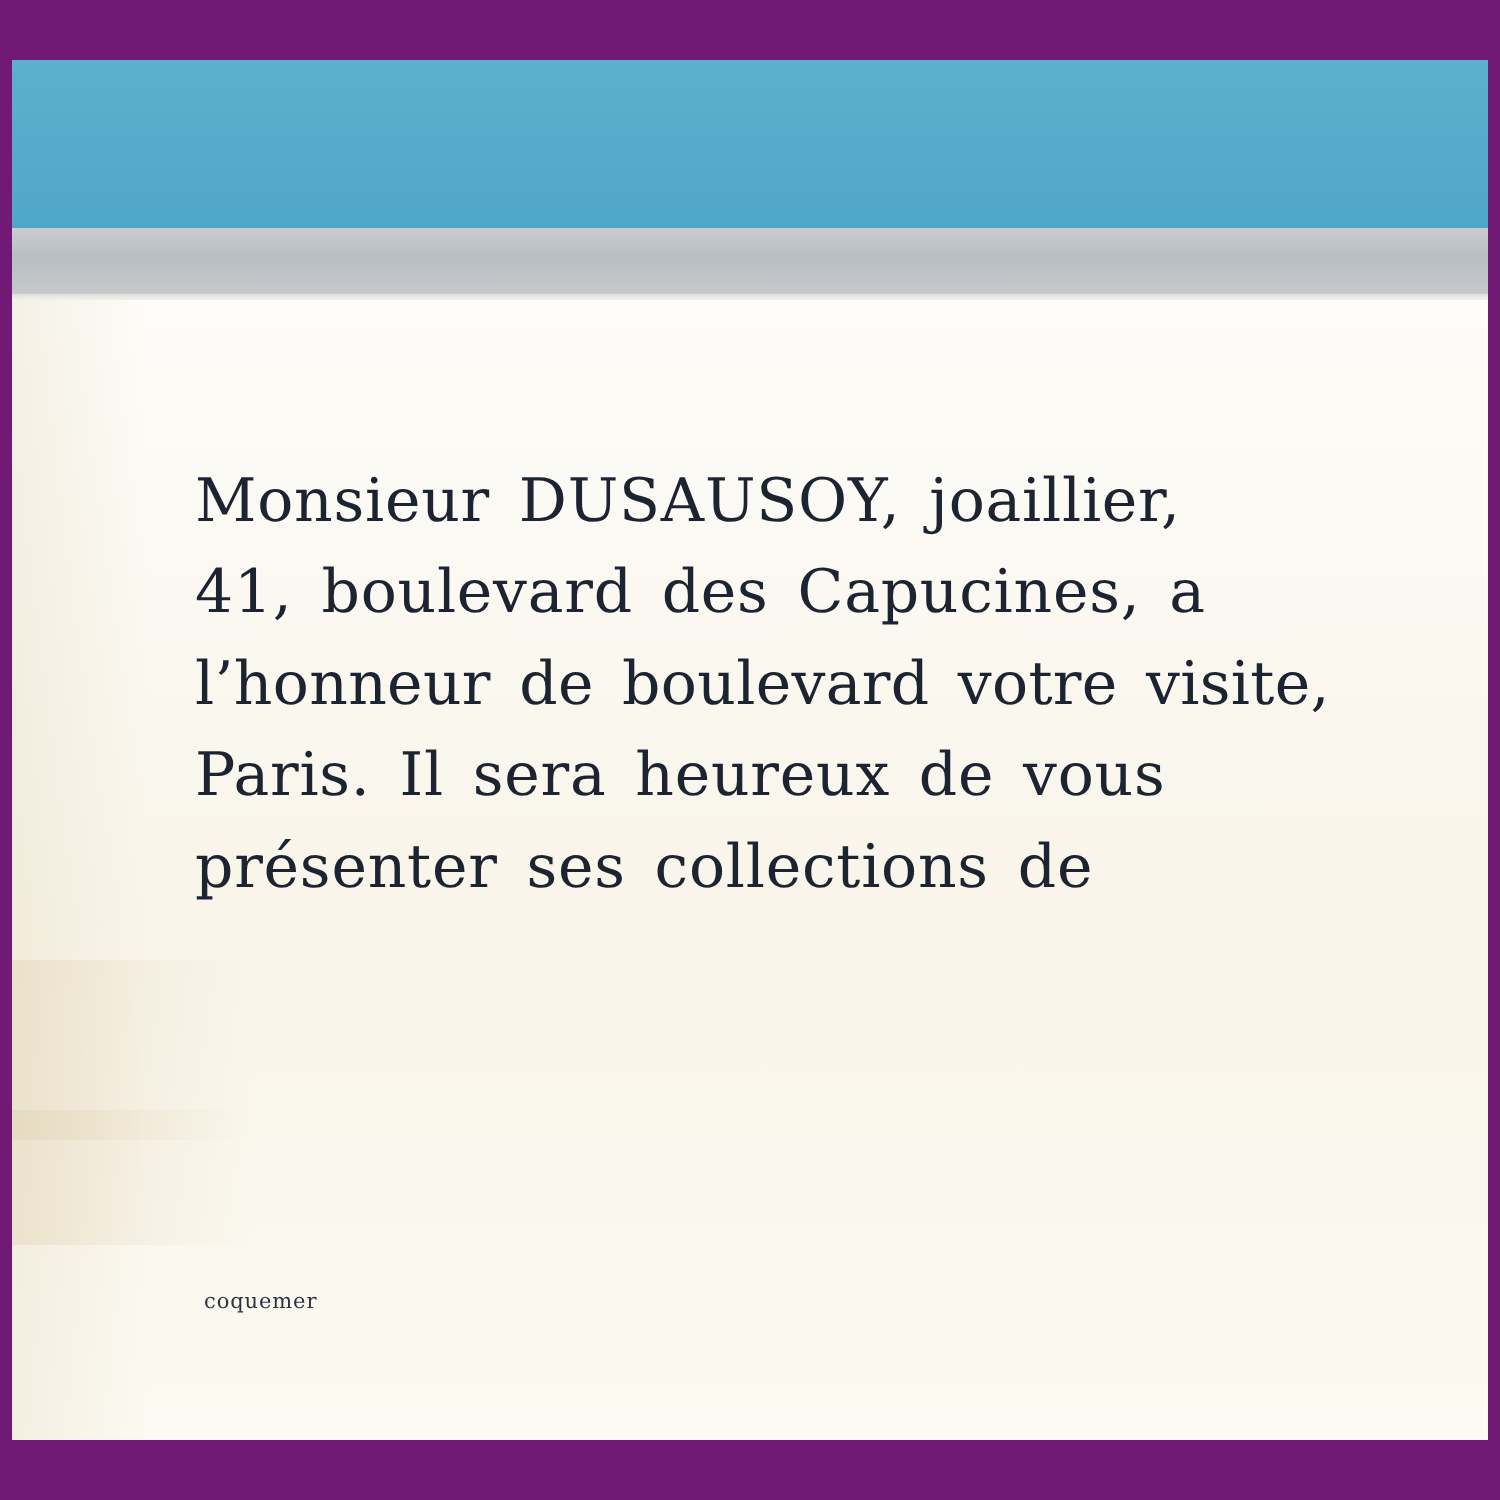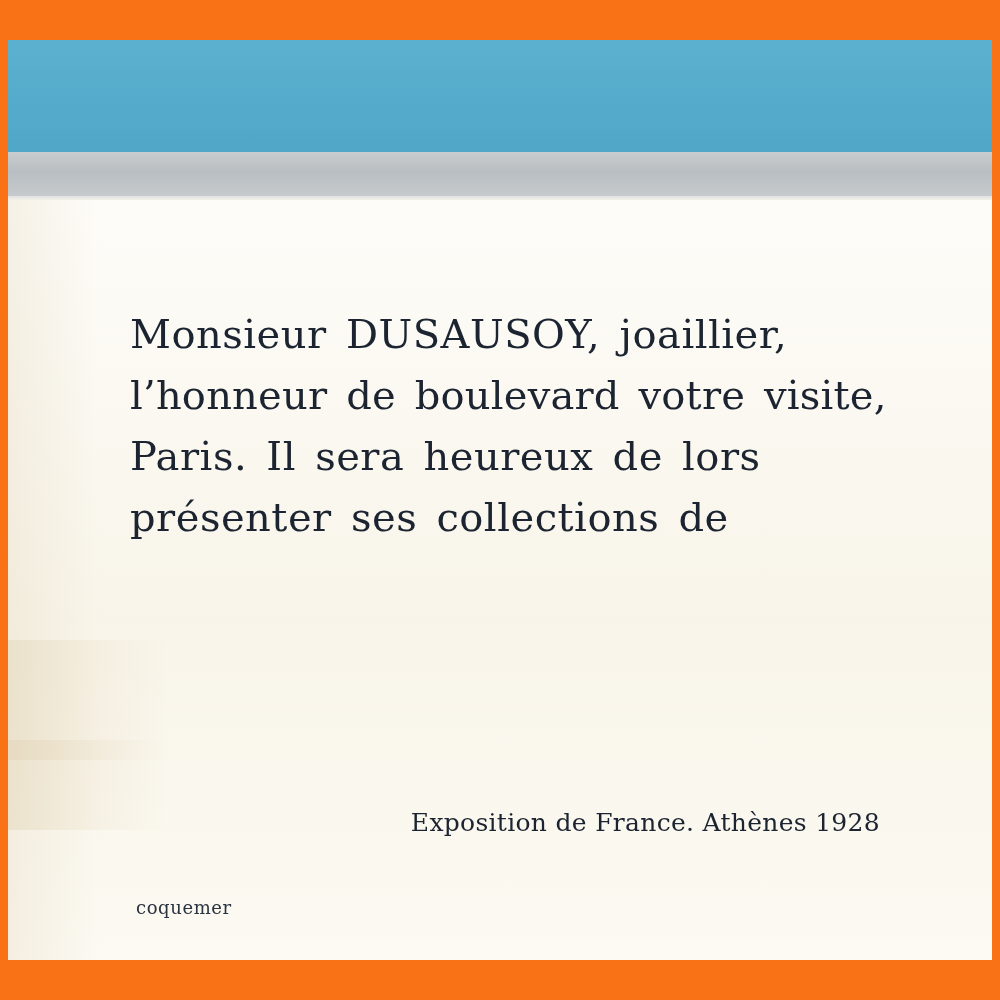--- a/index.html
+++ b/index.html
@@ -10,21 +10,21 @@
   body {
     width: 1000px;
     height: 1000px;
     overflow: hidden;
     font-family: "Liberation Serif", serif;
   }
   #page {
     position: relative;
     width: 1000px;
     height: 1000px;
-    background: #f97316;
+    background: #701a75;
   }
   
   .card {
     position: absolute;
     left: 8px;
     top: 40px;
     width: 984px;
     height: 920px;
     background: #fbf8ef;
     overflow: hidden;
@@ -102,48 +102,48 @@
     color: #1b2430;
     font-family: "DejaVu Serif", serif;
     font-size: 25px;
     letter-spacing: 0.3px;
     white-space: nowrap;
   }
   
   .credit {
     position: absolute;
     left: 128px;
-    top: 857px;
+    top: 820px;
     color: #2a3340;
     font-family: "DejaVu Serif", serif;
-    font-size: 18px;
+    font-size: 14px;
     letter-spacing: 0.6px;
   }
 </style>
 </head>
 <body>
 
 <div id="page">
 
   <div class="card">
 
     <div class="band-blue"></div>
     <div class="band-silver"></div>
     <div class="band-edge"></div>
 
     <div class="paper-tint"></div>
     <div class="paper-streak" style="top:600px;"></div>
     <div class="paper-streak" style="top:700px;height:90px;"></div>
 
     <div class="body-text">
       <span class="line">Monsieur  DUSAUSOY,  joaillier,</span>
+      <span class="line">41,  boulevard  des  Capucines,  a</span>
       <span class="line tight">l’honneur de boulevard votre visite,</span>
-      <span class="line">Paris.  Il  sera  heureux  de  lors</span>
+      <span class="line">Paris.  Il  sera  heureux  de  vous</span>
       <span class="line">présenter  ses  collections  de</span>
     </div>
 
-    <div class="exposition">Exposition de France. Athènes 1928</div>
 
     <div class="credit">coquemer</div>
 
   </div>
 
 </div>
 
 </body></html>

